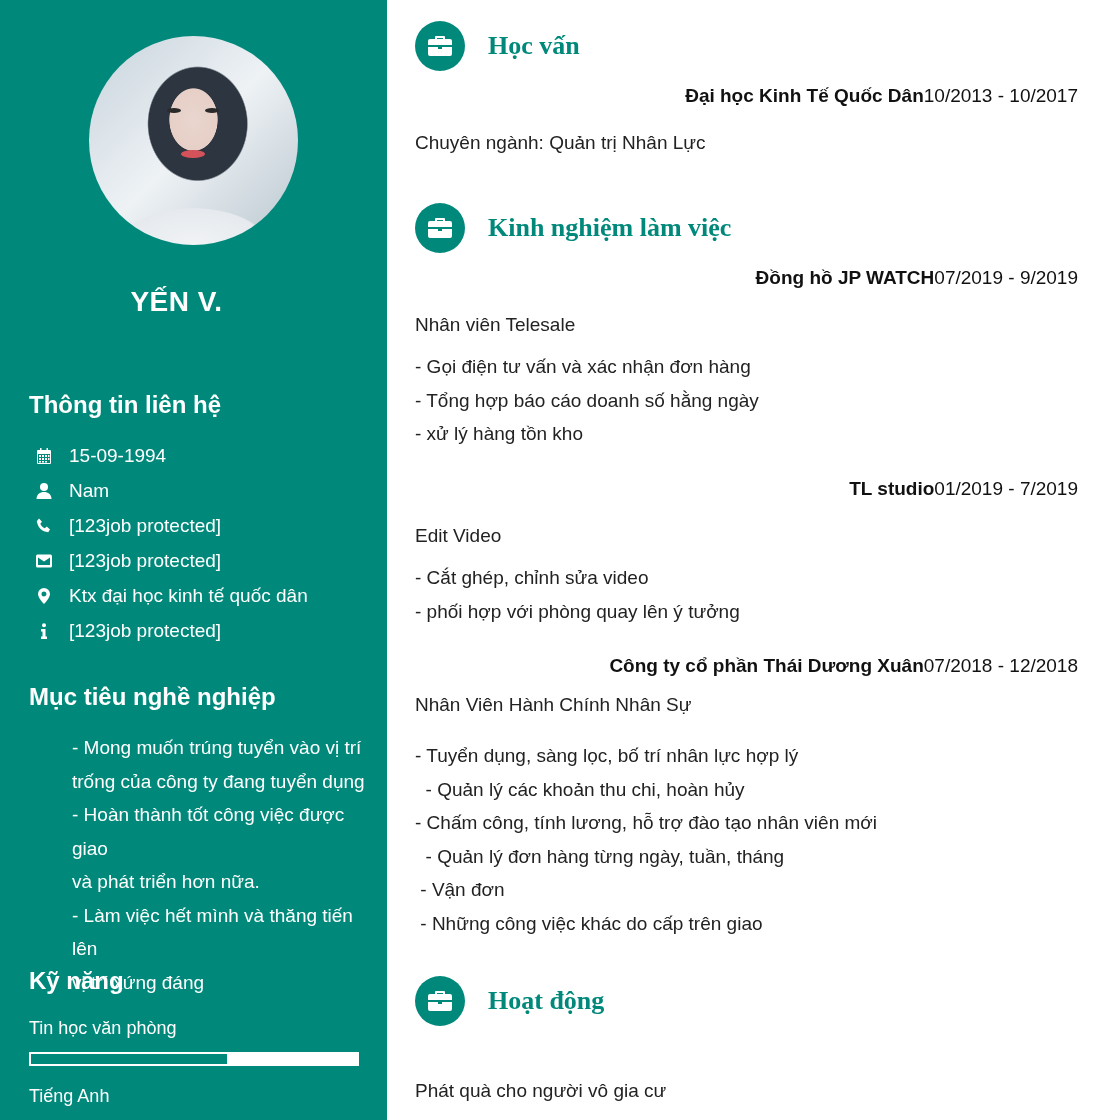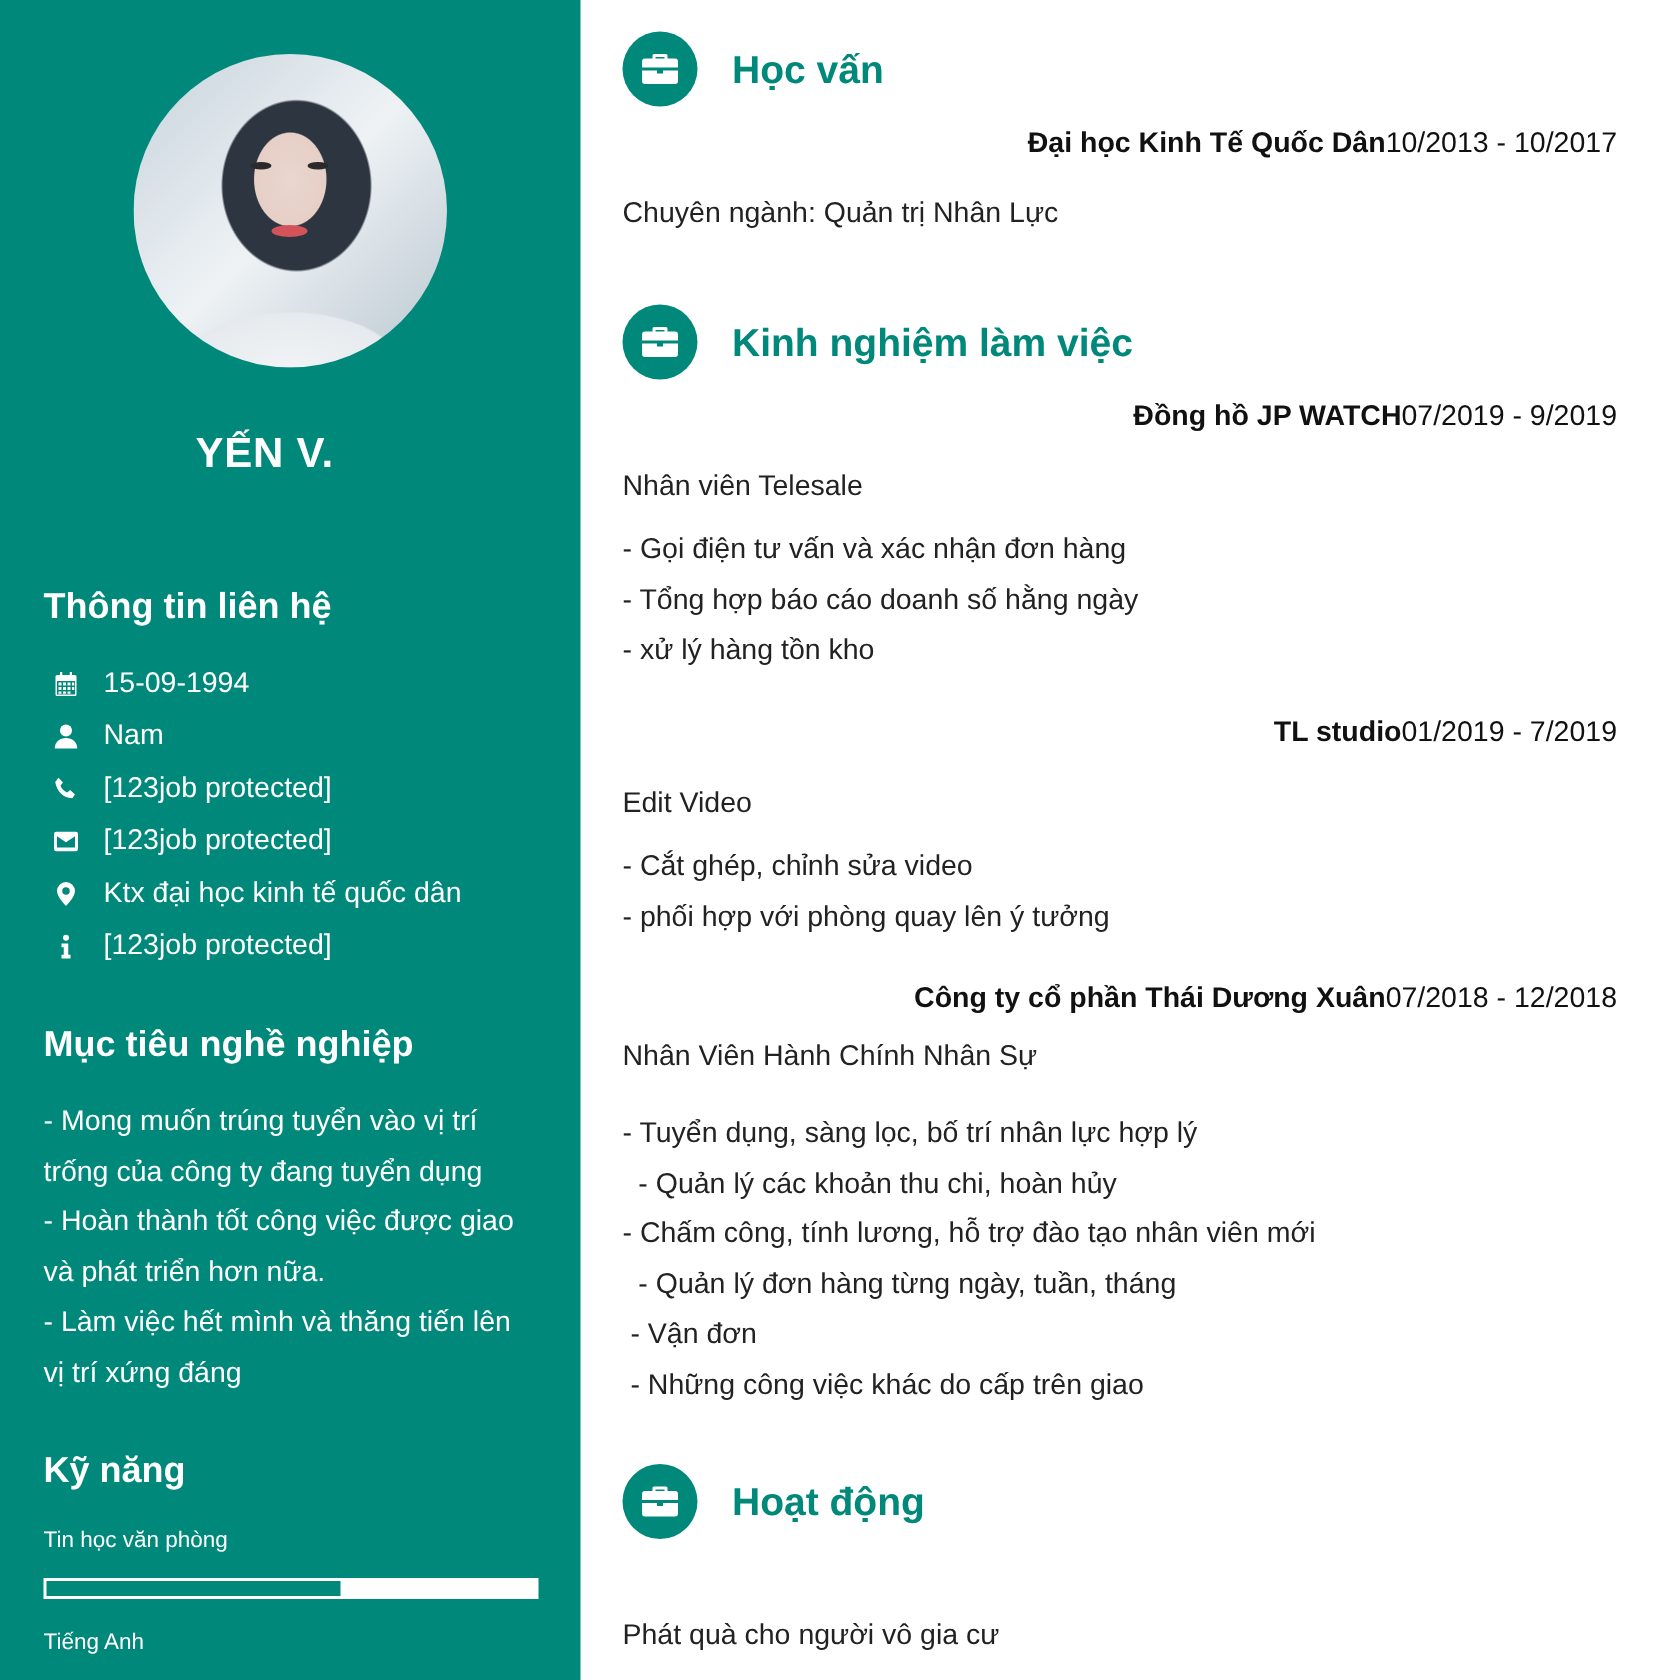--- a/index.html
+++ b/index.html
@@ -33,36 +33,36 @@
   }
   .side-section-title {
     position: absolute; left: 29px; font-size: 24px; font-weight: bold;
   }
   .contact-list { position: absolute; left: 33px; top: 438px; list-style: none; }
   .contact-item { display: flex; align-items: center; height: 35px; font-size: 19px; }
   .contact-item .ic { width: 22px; height: 22px; margin-right: 14px; display: flex; align-items: center; justify-content: center; }
   .contact-item .ic svg { width: 18px; height: 18px; fill: #ffffff; }
 
   .objective { position: absolute; left: 29px; top: 731px; width: 340px; font-size: 19px; line-height: 33.5px; }
-  .objective p { white-space: pre-line; }
-
-  .skill-label { position: absolute; left: 29px; font-size: 15px; }
+  .objective p { white-space: pre-line; margin-left: 43px; }
+
+  .skill-label { position: absolute; left: 29px; font-size: 18px; }
   .skill-bar {
     position: absolute; left: 29px; width: 330px; height: 14px; background: #ffffff; padding: 2px;
   }
   .skill-bar .fill { height: 10px; background: #00897b; }
 
   .main { position: absolute; left: 387px; top: 0; width: 719px; height: 1120px; }
   .sec-head { position: absolute; left: 28px; display: flex; align-items: center; }
   .sec-icon {
     width: 50px; height: 50px; border-radius: 50%; background: #00897b;
     display: flex; align-items: center; justify-content: center; margin-right: 23px;
   }
   .sec-icon svg { width: 26px; height: 22px; }
-  .sec-title { color: #00897b; font-size: 26px; font-weight: bold; }
+  .sec-title { color: #00897b; font-size: 26px; font-weight: bold; font-family: Liberation Serif, serif; }
 
   .entry-head { position: absolute; left: 28px; width: 663px; display: flex; justify-content: flex-end; font-size: 19px; }
   .entry-org { font-weight: bold; color: #111; }
   .entry-date { color: #111; }
   .entry-text { position: absolute; left: 28px; font-size: 19px; color: #222; white-space: pre; }
 </style>
 </head>
 <body>
 
 <aside class="sidebar">

